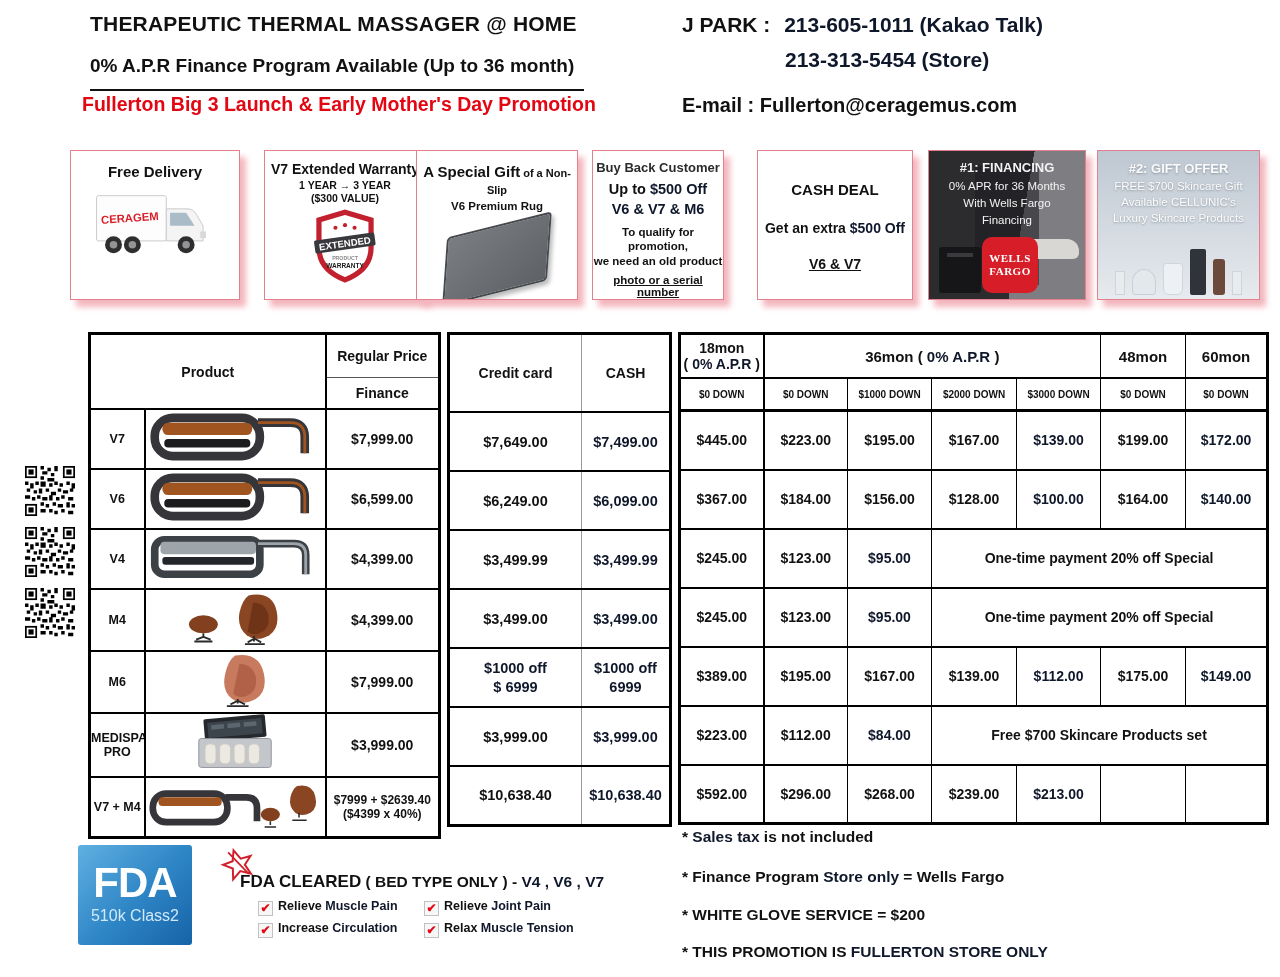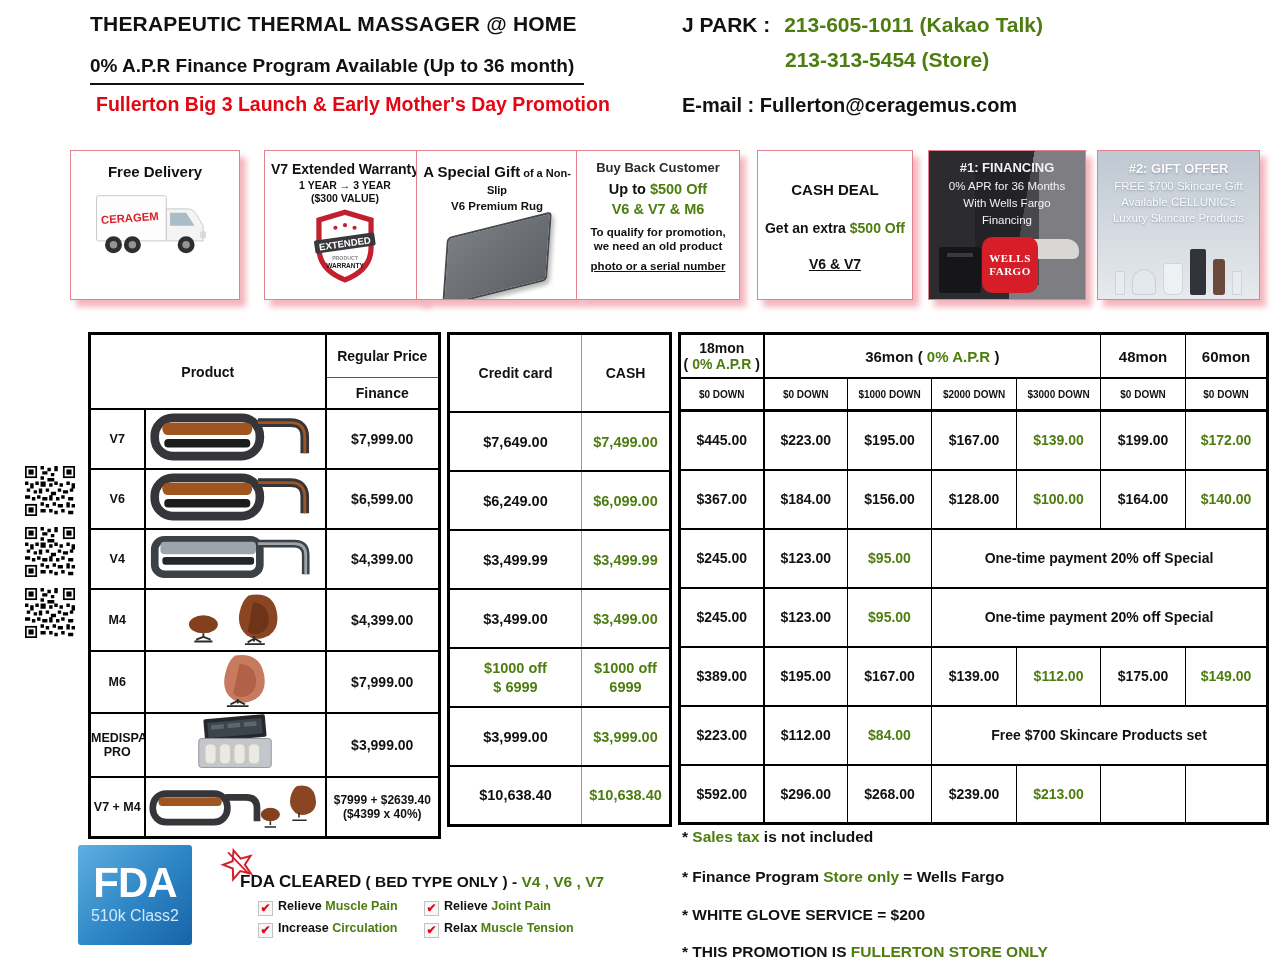--- a/index.html
+++ b/index.html
@@ -1,38 +1,38 @@
 <!DOCTYPE html>
 <html><head>
 <meta charset="utf-8">
 <style>
   html,body{margin:0;padding:0;background:#fff}
   .page{position:relative;width:1280px;height:977px;background:#fff;overflow:hidden;
         font-family:"Liberation Sans",sans-serif;font-weight:bold;color:#111}
   .abs{position:absolute}
-  .red{color:#4d7c0f}
+  .red{color:#0f172a}
   .ul{text-decoration:underline}
   .pre{white-space:pre-line}
 
   
   .title{left:90px;top:12px;font-size:21px;letter-spacing:.2px}
-  .finance-line{left:90px;top:55px;font-size:19px;border-bottom:2px solid #111;padding:0 10px 6px 0}
-  .promo-line{left:96px;top:93px;font-size:19.5px;color:#e30613}
+  .finance-line{left:90px;top:55px;font-size:19px;border-bottom:2px solid #111;padding:0 10px 12px 0}
+  .promo-line{left:82px;top:93px;font-size:19.5px;color:#e30613}
   .contact{left:682px;top:13px;font-size:21px}
   .contact .p1{margin-left:8px}
   .phone2{left:785px;top:48px;font-size:21px}
   .email{left:682px;top:94px;font-size:20px}
 
   
   .card{position:absolute;top:150px;height:150px;background:#fff;border:1px solid #e2808e;
         box-shadow:6px 7px 6px #f4b6be;text-align:center;box-sizing:border-box;overflow:hidden}
   #card-delivery{left:70px;width:170px}
   #card-warranty{left:264px;width:162px}
   #card-gift{left:416px;width:162px}
-  #card-buyback{left:576px;width:164px}
+  #card-buyback{left:592px;width:132px}
   #card-cash{left:757px;width:156px}
   #card-financing{left:928px;width:158px;background:linear-gradient(100deg,#2c2c2f 0 58%,#7d7d82 58% 100%);color:#f2f2f2}
   #card-giftoffer{left:1097px;width:163px;background:linear-gradient(180deg,#bec8d2,#e7eaee);color:#fbfbfb}
   .card .ttl{font-size:15px;margin-top:12px}
   #card-buyback .ttl{font-size:13px;color:#2b2b2b;margin-top:9px}
   .w-head{font-size:14px;margin-top:10px}
   .w-sub{font-size:10.5px;margin-top:2px;line-height:1.25}
   .g-head{font-size:15px;margin-top:12px}
   .g-head .sml{font-size:11px}
   .g-sub{font-size:11.5px;margin-top:3px}

